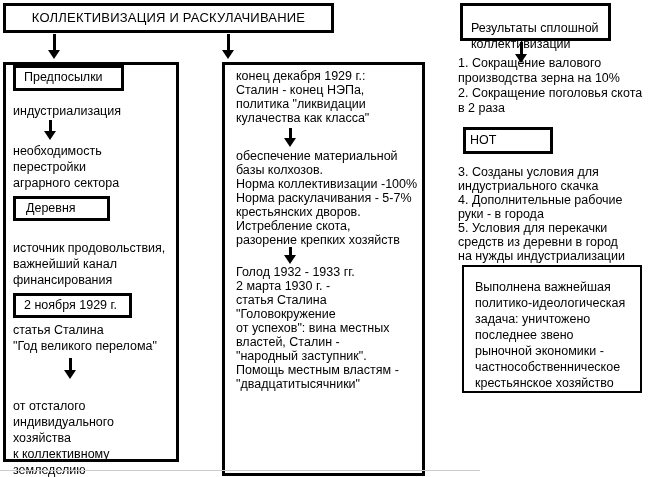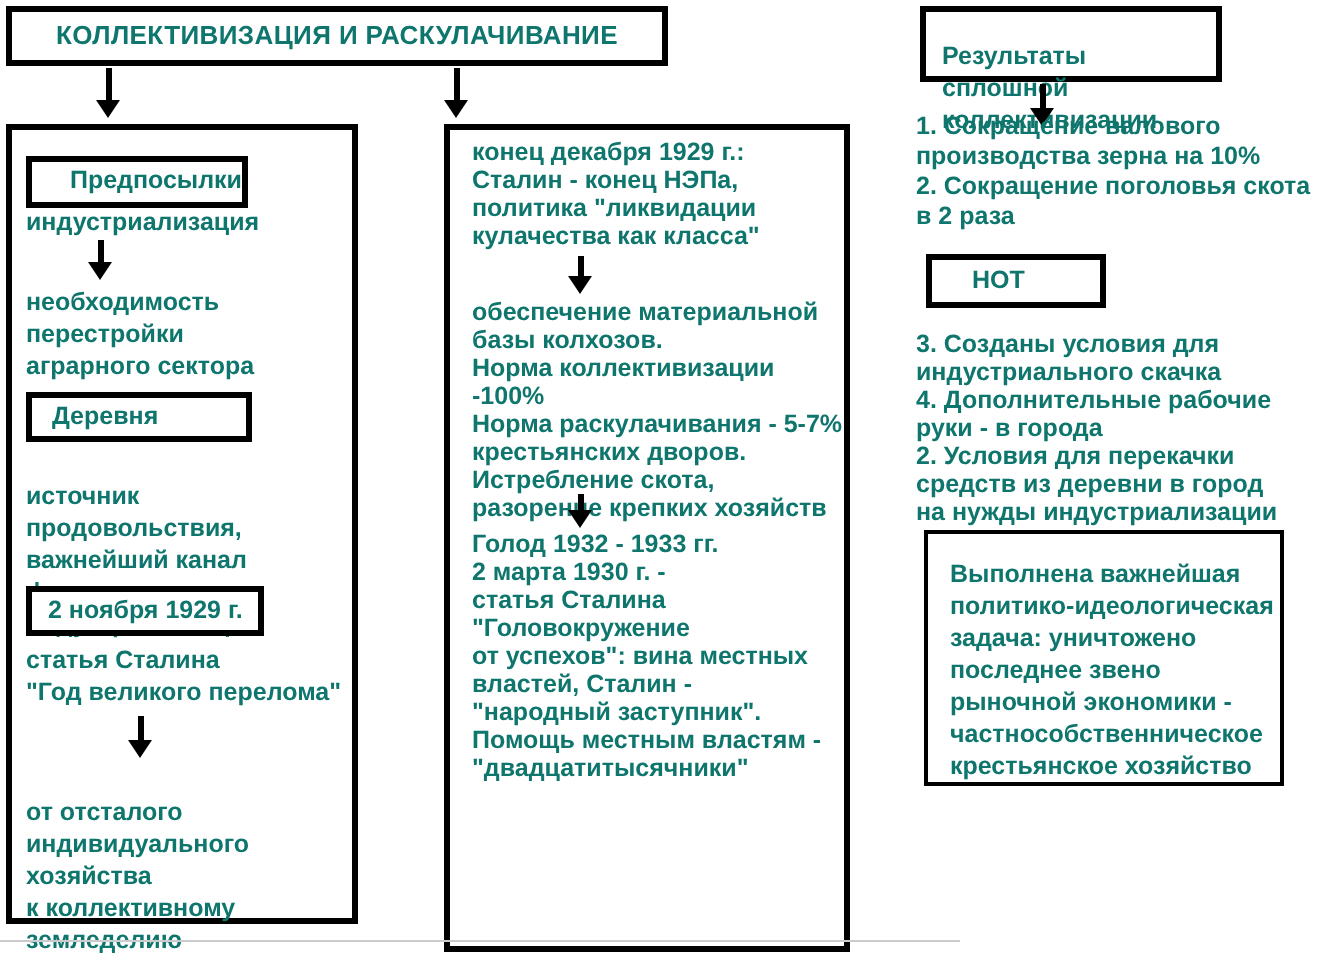--- a/index.html
+++ b/index.html
@@ -1,19 +1,19 @@
 <!DOCTYPE html>
 <html><head>
 <meta charset="utf-8">
 <style>
   html,body { margin:0; padding:0; background:#fff; }
   .canvas {
     position:relative; width:663px; height:477px; background:#ffffff;
-    font-family:"Liberation Sans", sans-serif; font-weight:700;
-    font-size:12.5px; color:#0f766e; overflow:hidden;
+    font-family:"Liberation Sans", sans-serif; font-weight:400;
+    font-size:12.5px; color:#000000; overflow:hidden;
   }
   .box {
     position:absolute; box-sizing:border-box;
     border:3px solid #000; background:#fff; white-space:pre-line;
   }
   .box.thin { border-width:2px; }
   .panel { position:absolute; box-sizing:border-box; border:3px solid #000; background:#fff; }
   .txt { position:absolute; white-space:pre-line; }
   .lh14 { line-height:14px; }
   .lh15 { line-height:15px; }
@@ -41,30 +41,30 @@
   <div class="arrow" style="left:48px; top:34px;">
     <div class="stem" style="height:16px"></div>
       <div class="head"></div>
   </div>
   <div class="arrow" style="left:222px; top:34px;">
     <div class="stem" style="height:16px"></div>
       <div class="head"></div>
   </div>
 
   <div class="panel" style="left:3px; top:62px; width:176px; height:400px;">
-    <div class="box lh16" style="left:7px; top:13px; width:111px; height:26px; padding:0 0 0 8px; line-height:19px;text-align:right;">Предпосылки</div>
+    <div class="box lh16" style="left:7px; top:0; width:111px; height:26px; padding:0 0 0 8px; line-height:19px;">Предпосылки</div>
     <div class="txt lh16" style="left:7px; top:38px;">индустриализация</div>
     <div class="arrow" style="left:38px; top:55px;">
       <div class="stem" style="height:11px"></div>
         <div class="head"></div>
     </div>
     <div class="txt lh16" style="left:7px; top:78px; width:160px;">необходимость
 перестройки
 аграрного сектора</div>
-    <div class="box lh16" style="left:7px; top:131px; width:113px; height:25px; padding:0 0 0 10px; line-height:18px;">Деревня</div>
+    <div class="box lh16" style="left:7px; top:131px; width:97px; height:25px; padding:0 0 0 10px; line-height:18px;">Деревня</div>
     <div class="txt lh16" style="left:7px; top:160px; width:165px;margin-top:15px;">источник продовольствия,
 важнейший канал
 финансирования
 индустриализации</div>
     <div class="box lh16" style="left:7px; top:228px; width:119px; height:25px; padding:0 0 0 8px; line-height:18px;">2 ноября 1929 г.</div>
     <div class="txt lh16" style="left:7px; top:257px; width:165px;">статья Сталина
 "Год великого перелома"</div>
     <div class="arrow" style="left:58px; top:293px;">
       <div class="stem" style="height:12px"></div>
         <div class="head"></div>
@@ -110,26 +110,26 @@
   <div class="box lh16" style="left:460px; top:3px; width:151px; height:38px; padding:14px 0 0 8px;">Результаты сплошной
 коллективизации</div>
   <div class="arrow" style="left:515px; top:42px;">
     <div class="stem" style="height:12px"></div>
       <div class="head"></div>
   </div>
   <div class="txt lh15" style="left:458px; top:56px; width:202px;">1. Сокращение валового
 производства зерна на 10%
 2. Сокращение поголовья скота
 в 2 раза</div>
-  <div class="box" style="left:463px; top:127px; width:90px; height:27px; padding:0 0 0 20px; line-height:20px;">НОТ</div>
+  <div class="box" style="left:463px; top:127px; width:90px; height:27px; padding:0 0 0 4px; line-height:20px;">НОТ</div>
   <div class="txt lh14" style="left:458px; top:165px; width:202px;">3. Созданы условия для
 индустриального скачка
 4. Дополнительные рабочие
 руки - в города
-2. Условия для перекачки
+5. Условия для перекачки
 средств из деревни в город
 на нужды индустриализации</div>
   <div class="box thin lh16" style="left:462px; top:265px; width:180px; height:128px; padding:12px 0 0 11px;">Выполнена важнейшая
 политико-идеологическая
 задача: уничтожено
 последнее звено
 рыночной экономики -
 частнособственническое
 крестьянское хозяйство</div>
 

